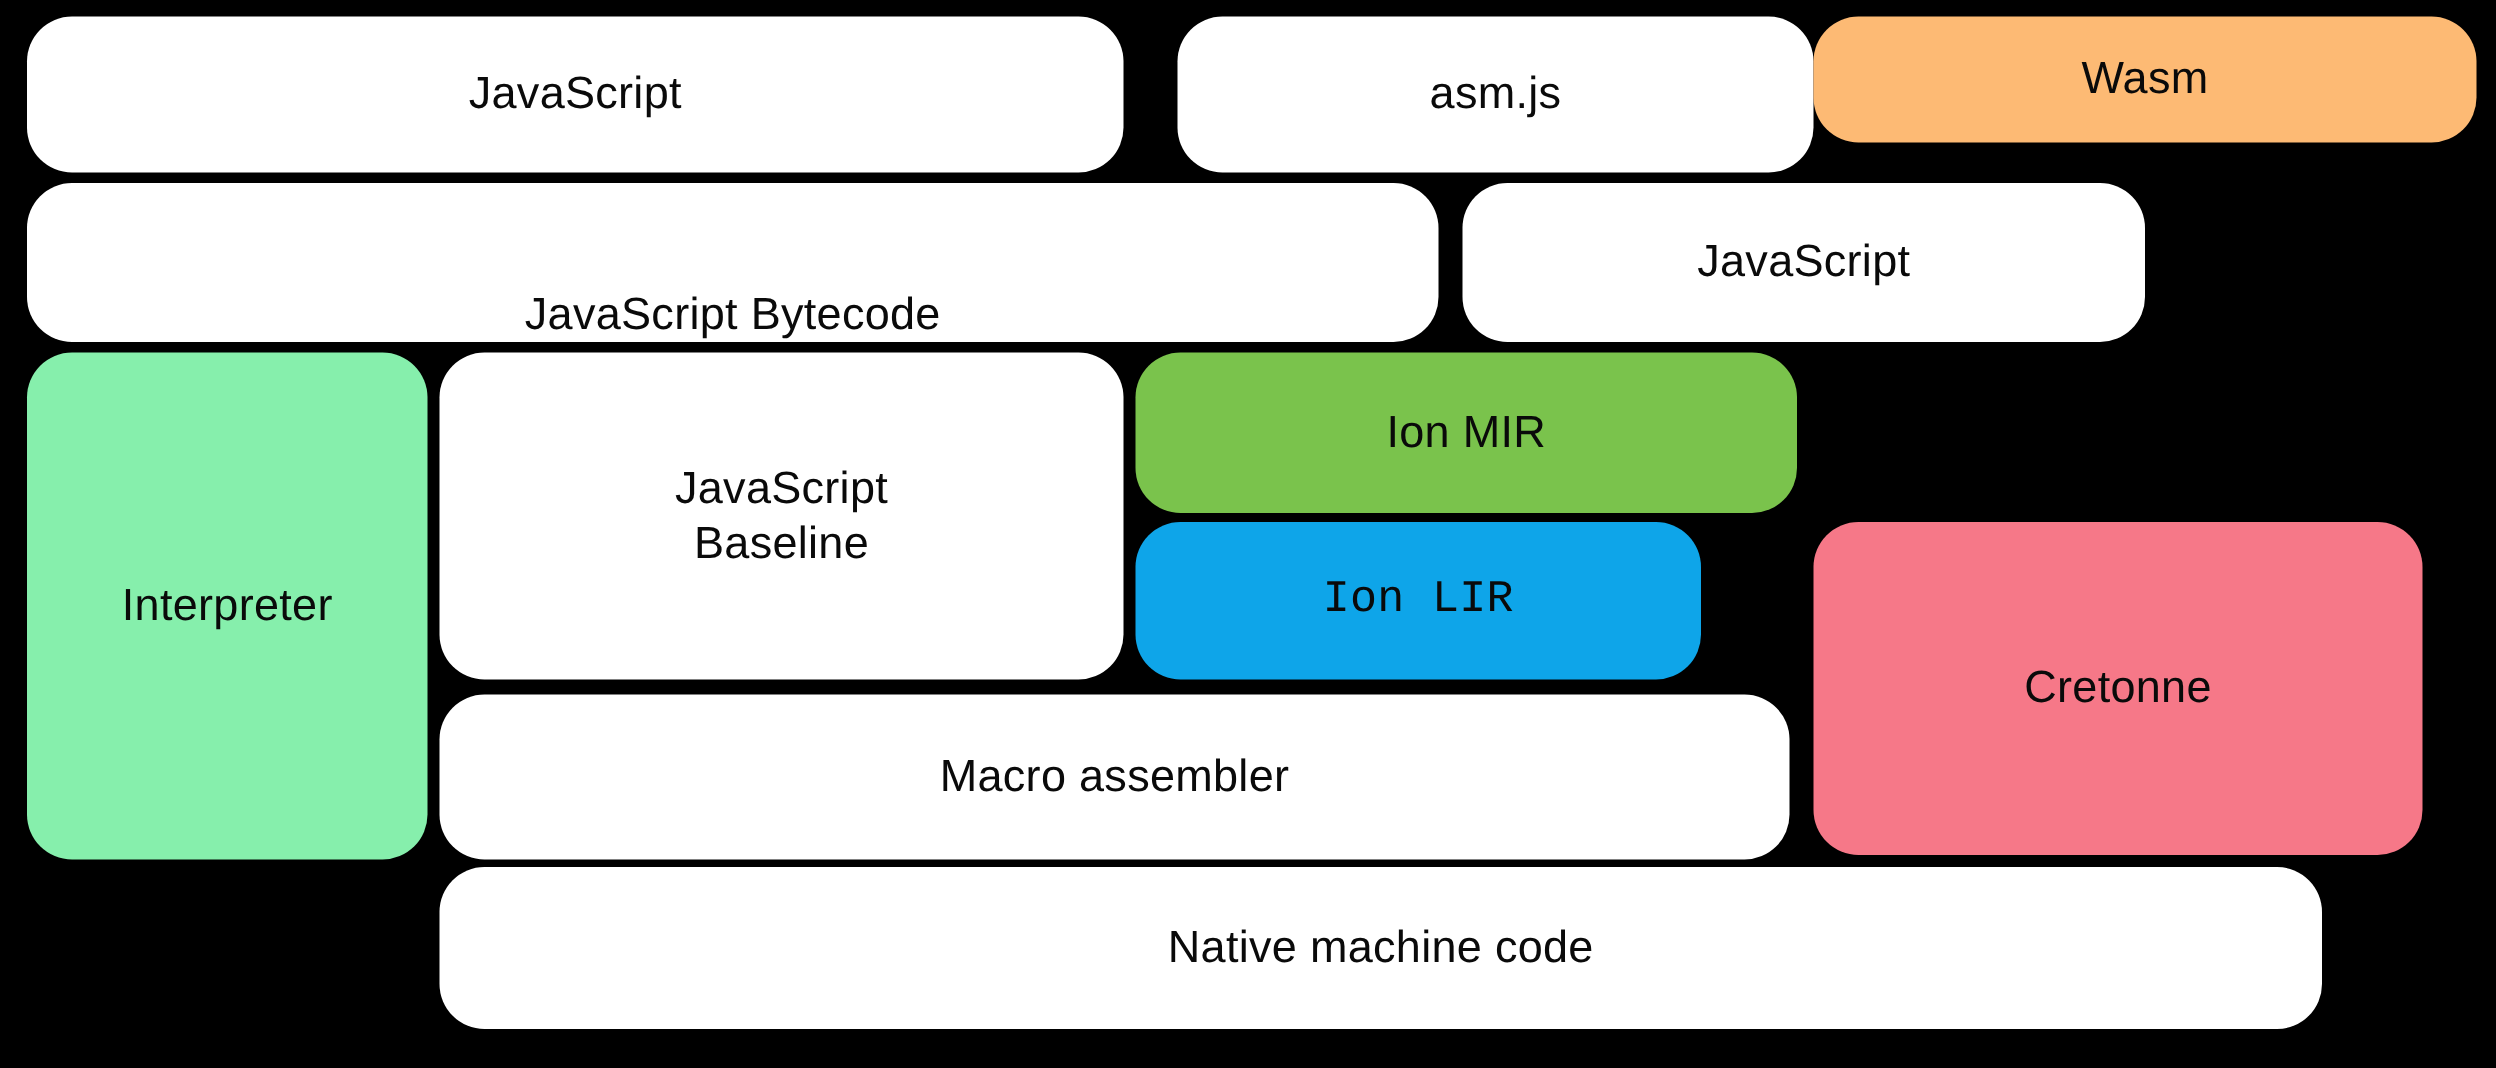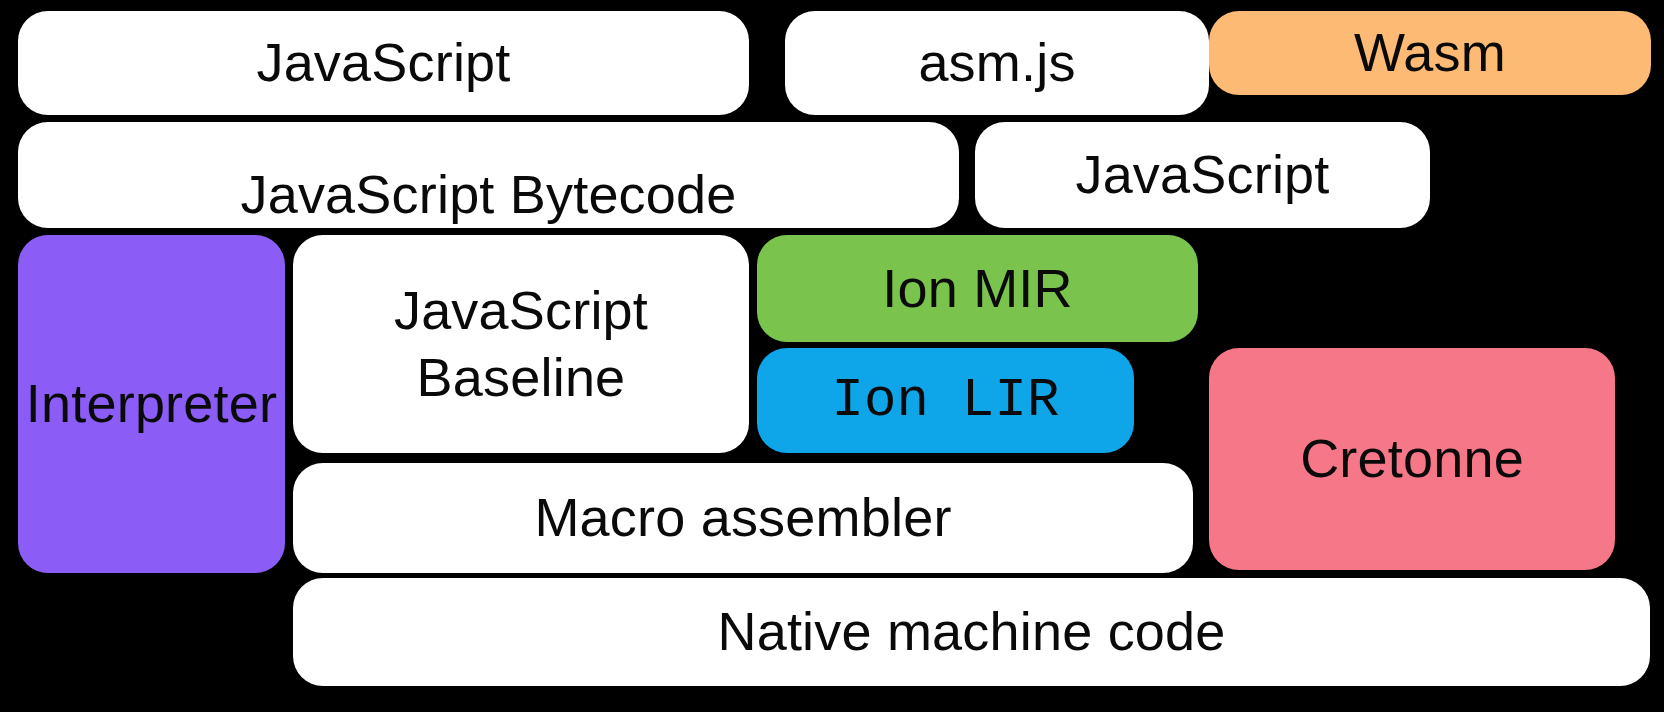--- a/index.html
+++ b/index.html
@@ -17,21 +17,21 @@
   .box {
     position: absolute;
     border-radius: 30px;
     display: flex;
     align-items: center;
     justify-content: center;
     text-align: center;
     box-sizing: border-box;
   }
   .box-label {
-    font-size: 54px;
+    font-size: 30px;
     line-height: 1.25;
     color: #0a0a0a;
     white-space: pre-line;
     letter-spacing: 0.2px;
   }
 </style>
 </head>
 <body style="background: rgb(0, 0, 0);">
 
 <div class="canvas" id="diagram-canvas" style="background: rgb(0, 0, 0);">
@@ -48,21 +48,21 @@
   </div>
 
   <div class="box" style="left: 18px; top: 122px; width: 941px; height: 106px; background: rgb(255, 255, 255); align-items: flex-end;">
     <span class="box-label" style="color: rgb(10, 10, 10);">JavaScript Bytecode</span>
   </div>
 
   <div class="box" style="left: 975px; top: 122px; width: 455px; height: 106px; background: rgb(255, 255, 255);">
     <span class="box-label" style="color: rgb(10, 10, 10);">JavaScript</span>
   </div>
 
-  <div class="box" style="left: 18px; top: 235px; width: 267px; height: 338px; background: #8b5cf6;">
+  <div class="box" style="left: 18px; top: 235px; width: 267px; height: 338px; background: #86efac;">
     <span class="box-label" style="color: rgb(10, 10, 10);">Interpreter</span>
   </div>
 
   <div class="box" style="left: 293px; top: 235px; width: 456px; height: 218px; background: rgb(255, 255, 255);">
     <span class="box-label" style="color: rgb(10, 10, 10);">JavaScript
 Baseline</span>
   </div>
 
   <div class="box" style="left: 757px; top: 235px; width: 441px; height: 107px; background: rgb(122, 195, 76);">
     <span class="box-label" style="color: rgb(10, 10, 10); text-align: center;">Ion MIR</span>
@@ -73,16 +73,16 @@
   </div>
 
   <div class="box" style="left: 1209px; top: 348px; width: 406px; height: 222px; background: rgb(246, 120, 136);">
     <span class="box-label" style="color: rgb(10, 10, 10);">Cretonne</span>
   </div>
 
   <div class="box" style="left: 293px; top: 463px; width: 900px; height: 110px; background: rgb(255, 255, 255);">
     <span class="box-label" style="color: rgb(10, 10, 10);">Macro assembler</span>
   </div>
 
-  <div class="box" style="left: 293px; top: 578px; width: 1357px; height: 108px; background: rgb(255, 255, 255);">
+  <div class="box" style="left: 293px; top: 578px; width: 1255px; height: 108px; background: rgb(255, 255, 255);">
     <span class="box-label" style="color: rgb(10, 10, 10);">Native machine code</span>
   </div>
 </div>
 
 </body></html>

